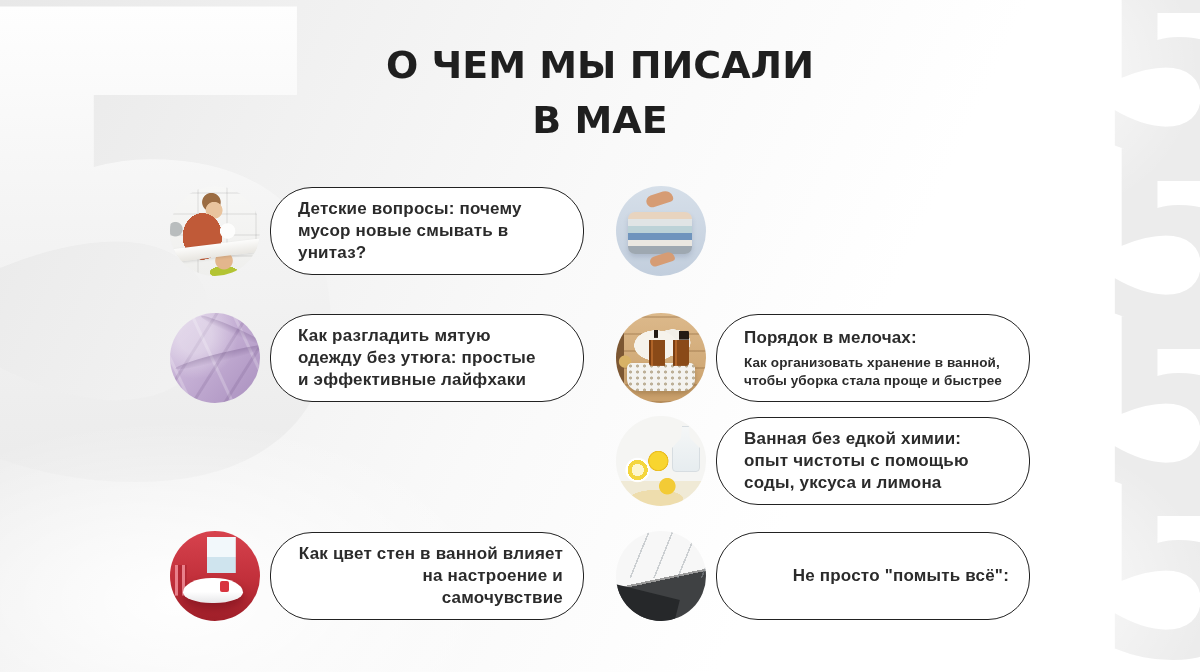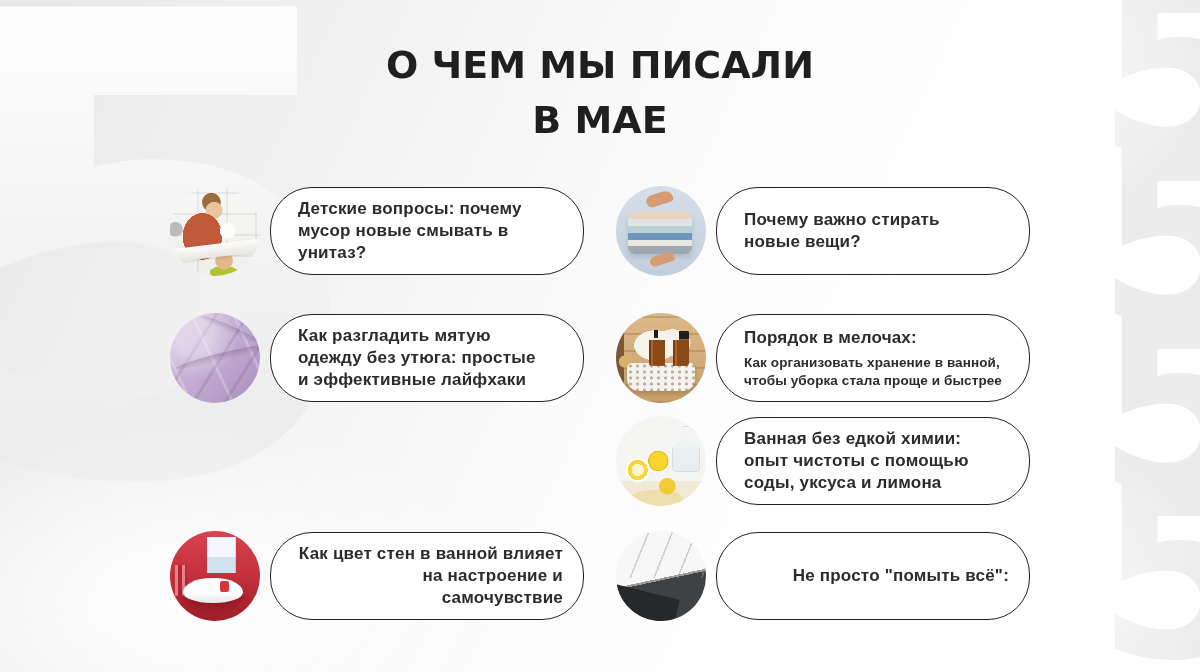--- a/index.html
+++ b/index.html
@@ -205,24 +205,20 @@
   <div class="item col-l row-4">
     <div class="photo photo-redbath"></div>
     <div class="bubble">
       <div class="bubble-title">Как цвет стен в ванной влияет
 на настроение и самочувствие</div>
     </div>
   </div>
 
   <div class="item col-r row-1">
     <div class="photo photo-towels"></div>
-    <div class="bubble">
-      <div class="bubble-title">Почему важно стирать
-новые вещи?</div>
-    </div>
   </div>
 
   <div class="item col-r row-2">
     <div class="photo photo-basket"></div>
     <div class="bubble">
       <div class="bubble-title">Порядок в мелочах:</div>
       <div class="bubble-sub">Как организовать хранение в ванной,
 чтобы уборка стала проще и быстрее</div>
     </div>
   </div>

